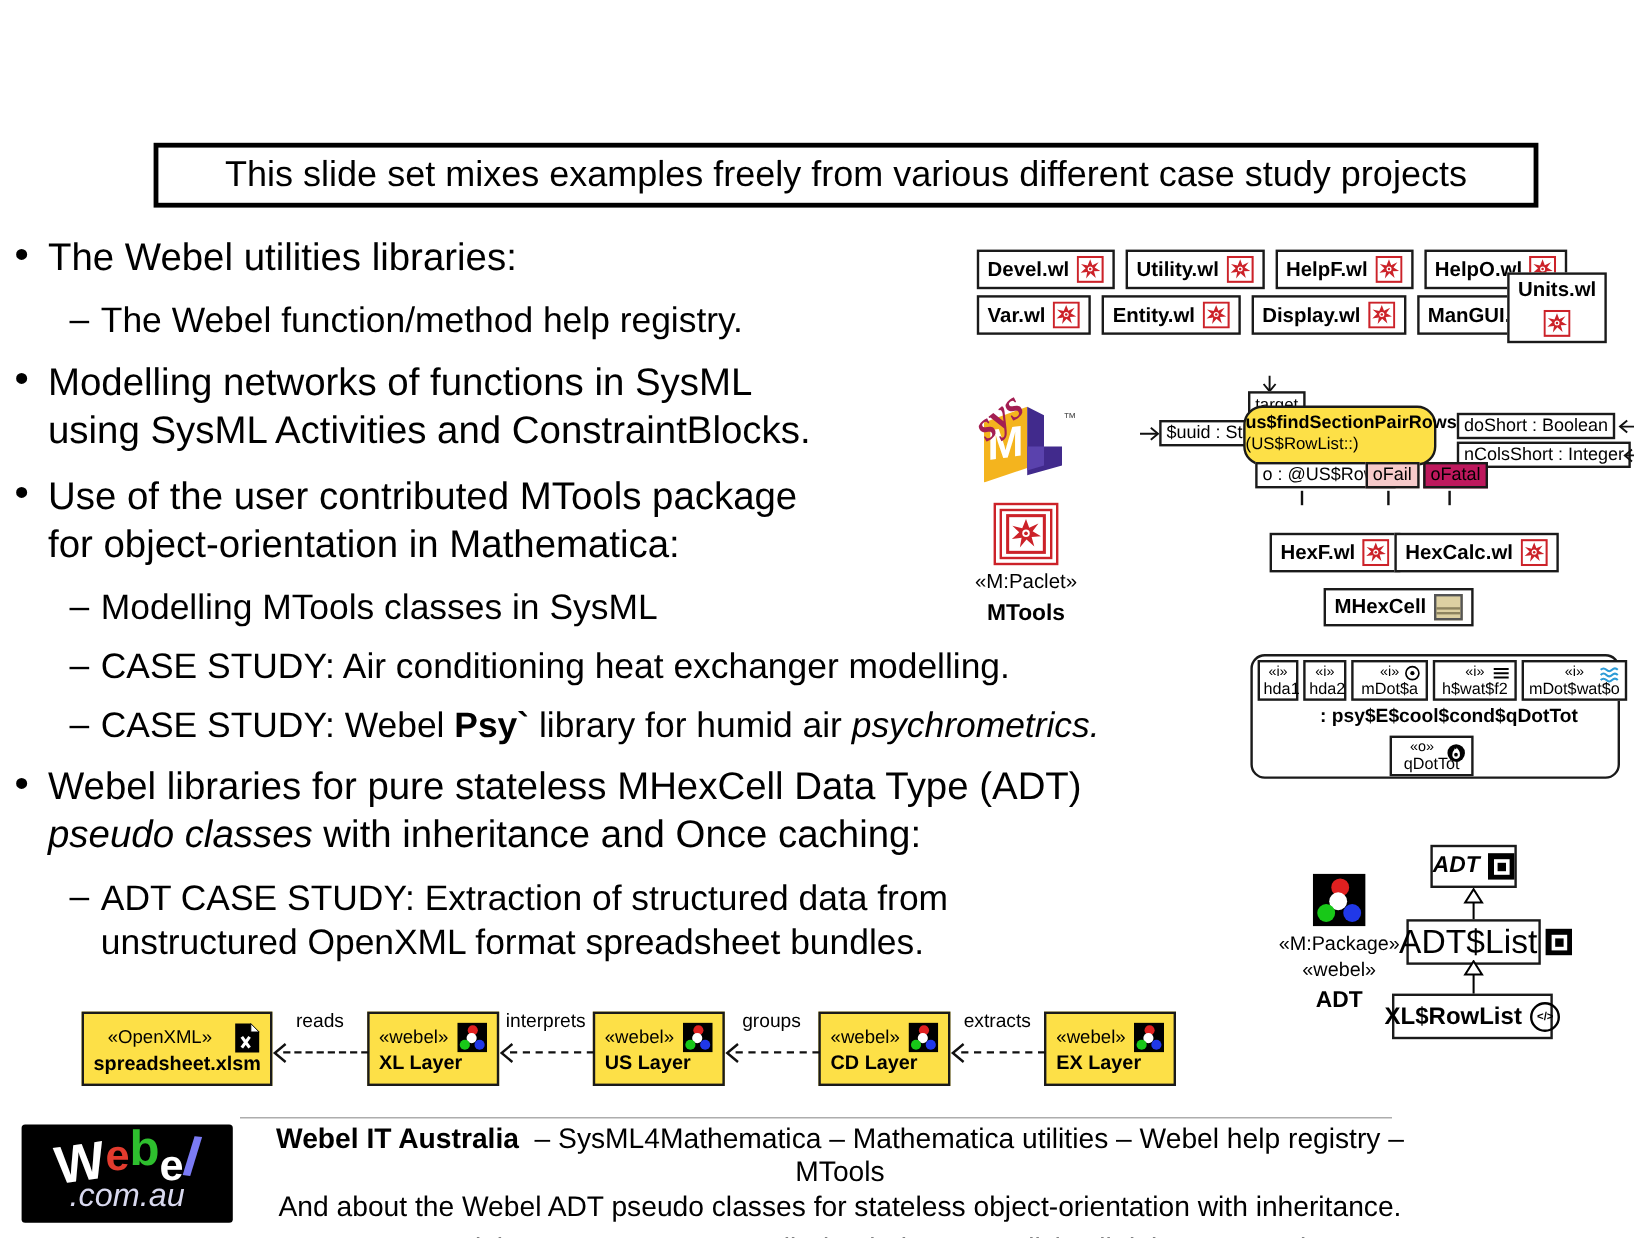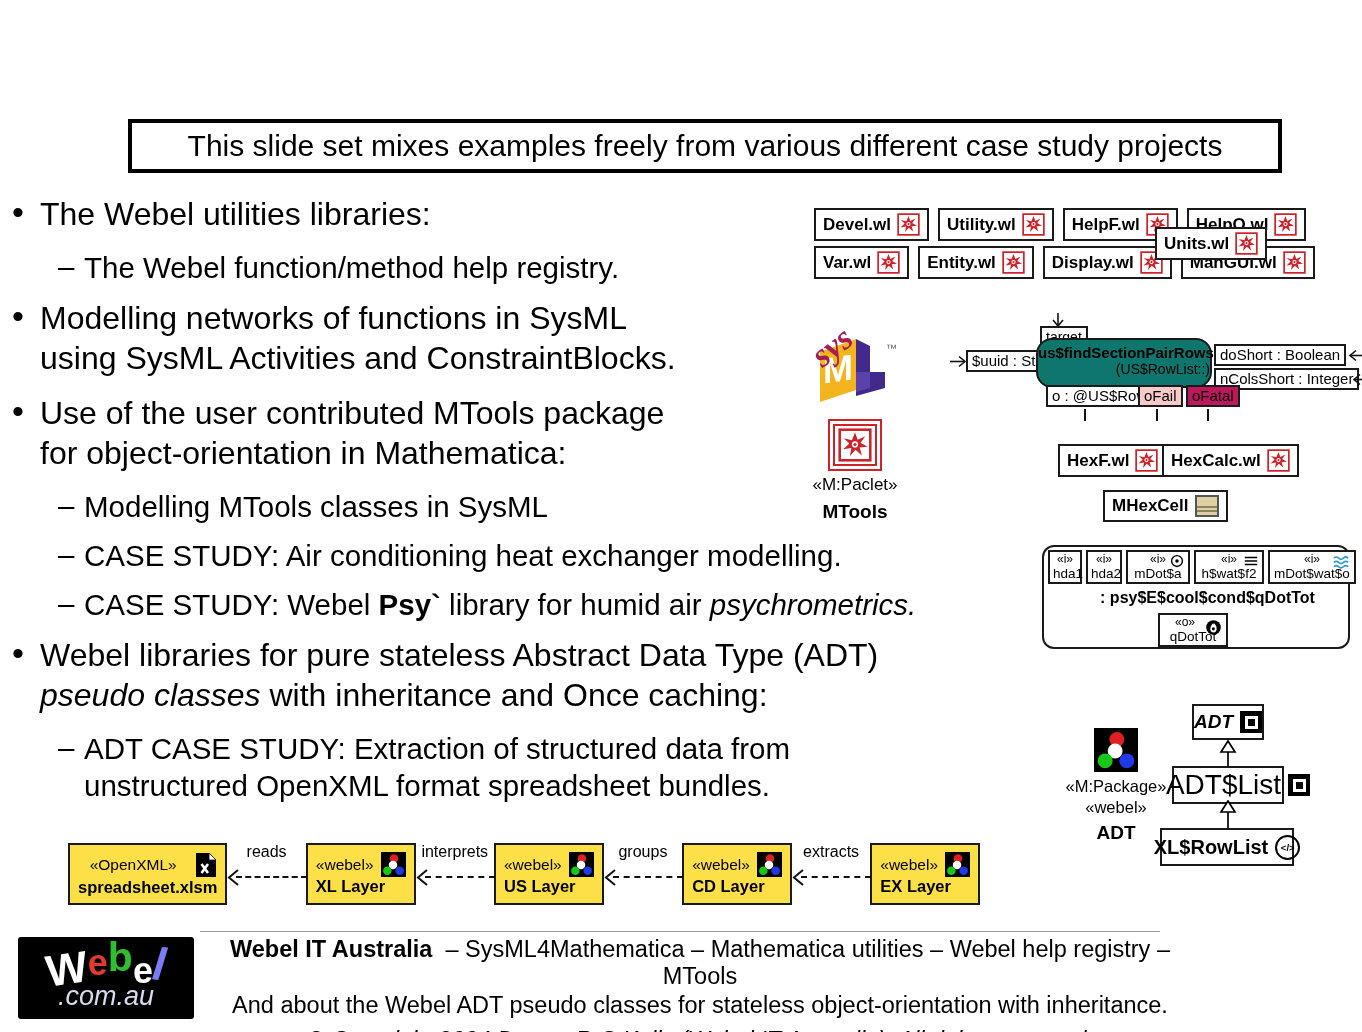--- a/index.html
+++ b/index.html
@@ -29,23 +29,23 @@
            font-size:17px; border:2px solid #1a1a1a; background:#fff; white-space:nowrap; }
   .spk { width:23px; height:23px; flex:none; }
 
   
   .sysml-logo { position:absolute; left:806px; top:310px; width:92px; height:92px; }
 
   
   .act { position:absolute; left:958px; top:313px; width:404px; height:118px; }
   .pin { position:absolute; border:2px solid #1a1a1a; background:#fff; font-size:14.5px;
          line-height:18px; padding:0 4px; white-space:nowrap; }
-  .act-main { position:absolute; left:78px; top:25px; width:176px; height:50px;
-              border:2px solid #1a1a1a; border-radius:16px; background:#0f766e;
-              text-align:right; padding-top:4px; z-index:1; }
+  .act-main { position:absolute; left:78px; top:25px; width:161px; height:50px;
+              border:2px solid #1a1a1a; border-radius:16px; background:#fde047;
+              text-align:left; padding-top:4px; z-index:1; }
   .act-name { font-weight:bold; font-size:15px; }
   .act-type { font-size:14px; }
   .stub { position:absolute; width:2px; height:12px; background:#111; }
 
   
   .mtools { position:absolute; left:795px; top:419px; width:120px; text-align:center; }
   .paclet-outer { width:54px; height:52px; border:2px solid #cc2229; padding:3px; margin:0 auto; }
   .paclet-inner { width:100%; height:100%; border:2px solid #cc2229;
                   display:flex; align-items:center; justify-content:center; }
   .paclet-inner svg { width:34px; height:34px; }
@@ -170,21 +170,21 @@
   <ul class="bullets">
     <li class="l1"><span>The Webel utilities libraries:</span></li>
     <li class="l2"><span>The Webel function/method help registry.</span></li>
     <li class="l1"><span>Modelling networks of functions in SysML
 using SysML Activities and ConstraintBlocks.</span></li>
     <li class="l1"><span>Use of the user contributed MTools package
 for object-orientation in Mathematica:</span></li>
     <li class="l2"><span>Modelling MTools classes in SysML</span></li>
     <li class="l2"><span>CASE STUDY: Air conditioning heat exchanger modelling.</span></li>
     <li class="l2"><span>CASE STUDY: Webel </span><b>Psy`</b><span> library for humid air </span><i>psychrometrics.</i></li>
-    <li class="l1"><span>Webel libraries for pure stateless Abstract Data Type (ADT)
+    <li class="l1"><span>Webel libraries for pure stateless MHexCell Data Type (ADT)
 </span><i>pseudo classes</i><span> with inheritance and Once caching:</span></li>
     <li class="l2"><span>ADT CASE STUDY: Extraction of structured data from
 unstructured OpenXML format spreadsheet bundles.</span></li>
   </ul>
 
   <div class="wlrow" style="left:814px; top:208px;">
     <div class="wlbox">
         <span>Devel.wl</span>
         <svg class="spk">
           <use href="#spikey"></use>
@@ -228,21 +228,21 @@
           <use href="#spikey"></use>
         </svg>
       </div>
     <div class="wlbox">
         <span>ManGUI.wl</span>
         <svg class="spk">
           <use href="#spikey"></use>
         </svg>
       </div>
   </div>
-  <div class="wlbox" style="position:absolute; left:1155px; top:227px;">
+  <div class="wlbox" style="position:absolute; left:1256px; top:227px;flex-direction:column;">
     <span>Units.wl</span>
       <svg class="spk">
         <use href="#spikey"></use>
       </svg>
   </div>
 
   <svg class="sysml-logo" viewBox="0 0 92 92">
     <polygon points="14,42 50,29 50,80 14,92" fill="#f4b41e"></polygon>
     <polygon points="50,29 64,36 64,62 79,62 79,78 50,86" fill="#412a8c"></polygon>
     <polygon points="50,62 64,62 64,78 50,82" fill="#5a42ad"></polygon>

